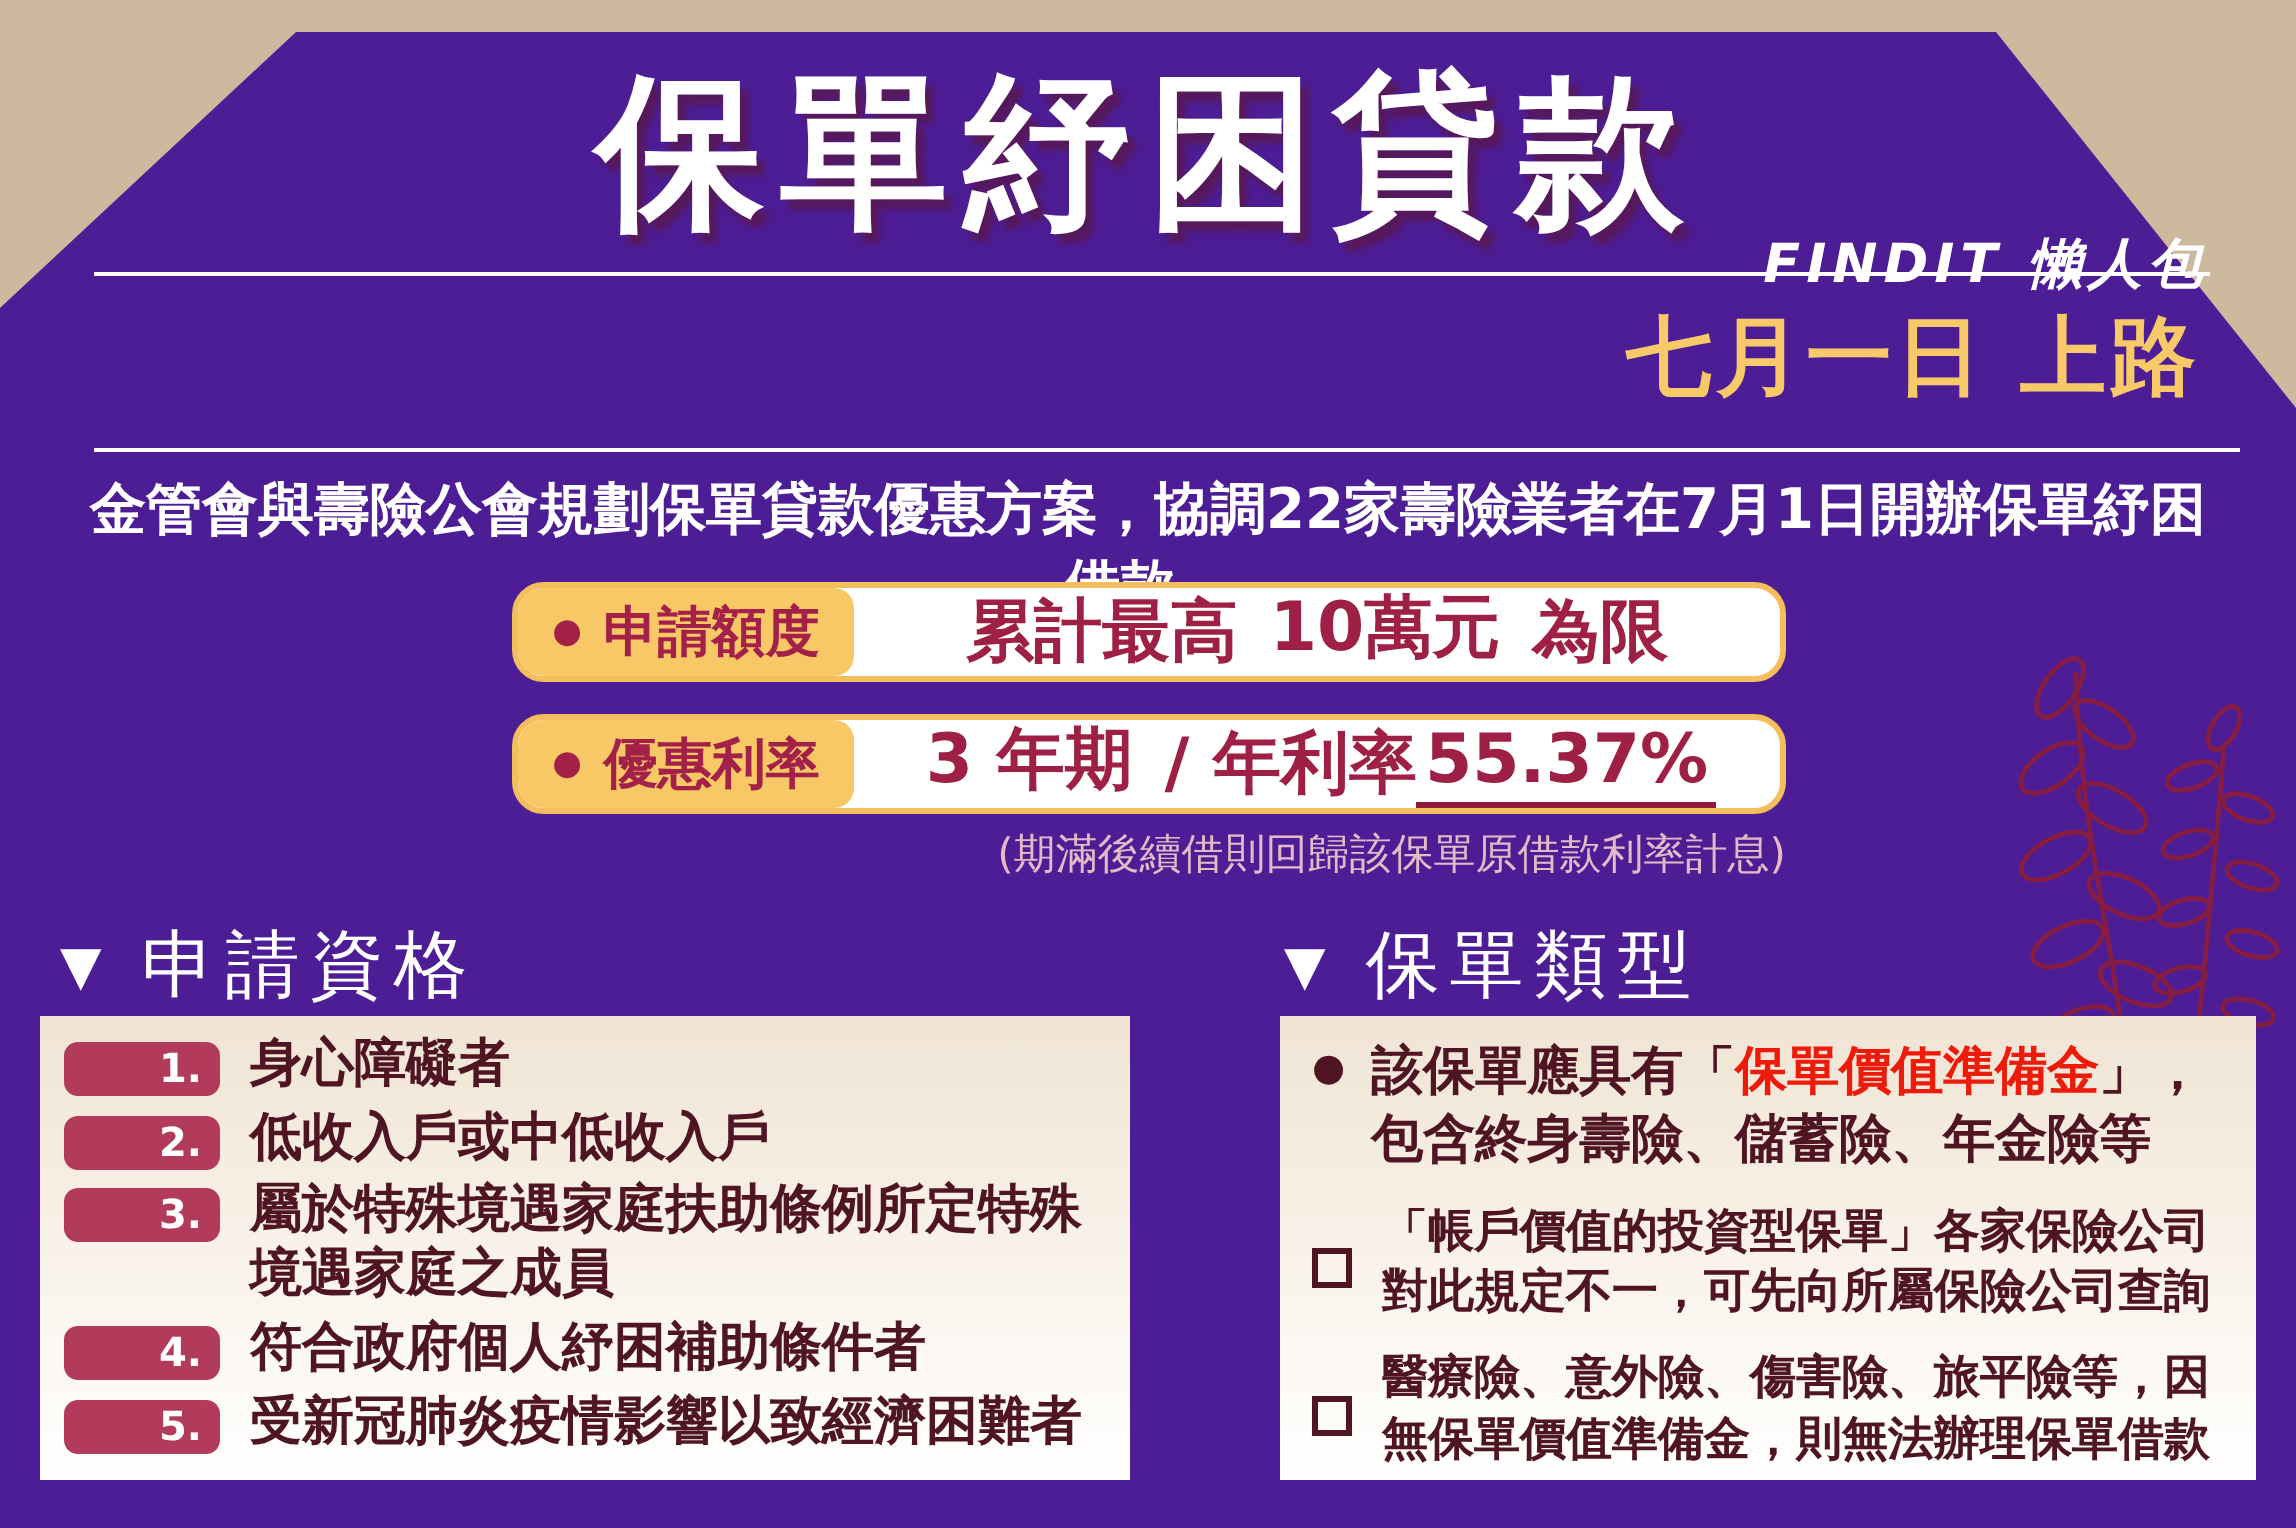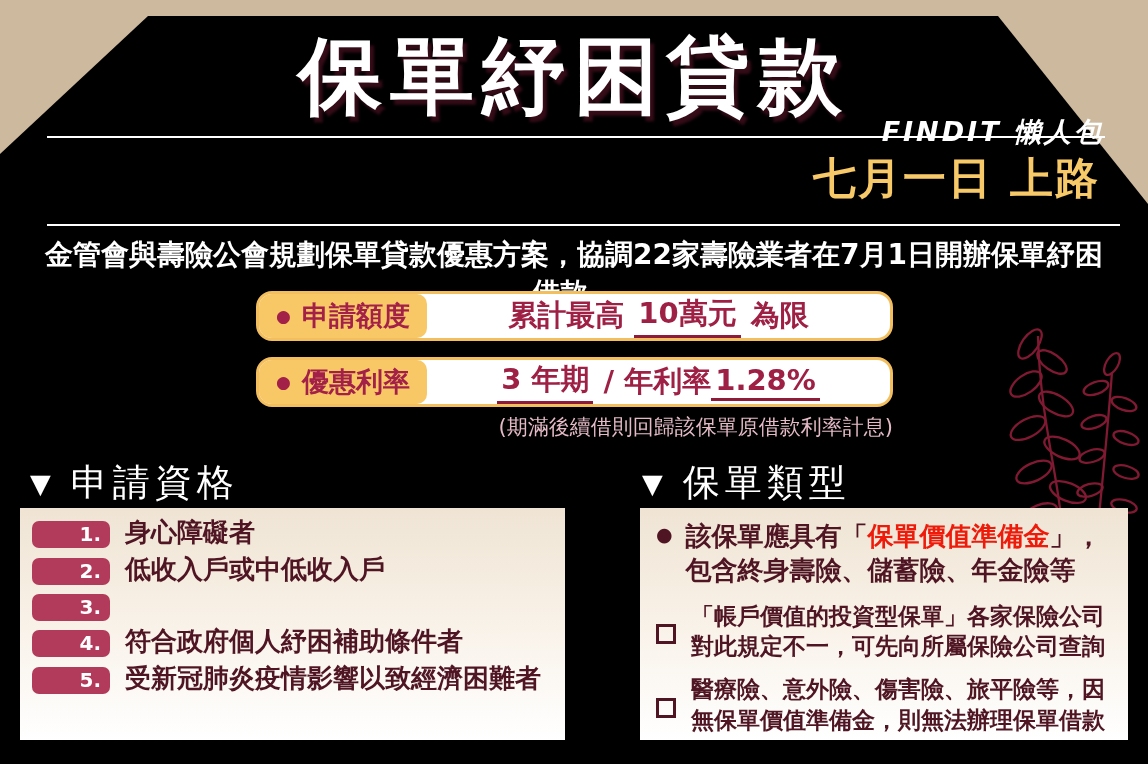--- a/index.html
+++ b/index.html
@@ -1,17 +1,17 @@
 <!DOCTYPE html>
 <html><head>
 <meta charset="utf-8">
 <style>
   html,body{margin:0;padding:0;}
   body{font-family:"DejaVu Sans",sans-serif;}
-  #poster{position:relative;width:1148px;height:764px;background:#000000;overflow:hidden;}
+  #poster{position:relative;width:1148px;height:764px;background:#4c1d95;overflow:hidden;}
 
   
   .top-strip{position:absolute;left:0;top:0;width:100%;height:16px;background:#cdb99d;}
   .corner-left{position:absolute;left:0;top:16px;width:148px;height:138px;background:#cdb99d;
     clip-path:polygon(0 0,100% 0,0 100%);}
   .corner-right{position:absolute;right:0;top:16px;width:150px;height:188px;background:#cdb99d;
     clip-path:polygon(0 0,100% 0,100% 100%);}
 
   
   .main-title{position:absolute;left:0;top:20px;width:100%;text-align:center;
@@ -32,21 +32,21 @@
   
   .pill{position:absolute;left:256px;width:637px;height:50px;display:flex;
     border:3px solid #f3be5e;border-radius:16px;background:#ffffff;overflow:hidden;
     box-sizing:border-box;}
   .pill-1{top:291px;} .pill-2{top:357px;}
   .pill-label{background:#f9c866;width:168px;flex:0 0 168px;display:flex;align-items:center;
     justify-content:center;gap:11px;border-radius:0 10px 10px 0;}
   .pill-bullet{color:#a32148;font-size:17px;line-height:1;}
   .pill-label-text{color:#a32148;font-size:27px;font-weight:bold;}
   .pill-value{flex:1;display:flex;align-items:center;justify-content:center;
-    color:#9e2045;font-size:29px;font-weight:bold;white-space:pre;}
+    color:#9e2045;font-size:34px;font-weight:bold;white-space:pre;}
   .u{border-bottom:3px solid #8e1c38;padding:0 4px 1px 4px;}
   .rate-note{position:absolute;top:413px;right:255px;font-size:21px;color:#e3bac6;}
 
   
   .leaves{position:absolute;left:1000px;top:326px;z-index:0;}
 
   
   .section-header{position:absolute;display:flex;align-items:center;gap:20px;color:#ffffff;}
   .sh-left{left:30px;top:458px;} .sh-right{left:642px;top:458px;}
   .section-marker{font-size:27px;line-height:1;}
@@ -120,21 +120,21 @@
       <span class="pill-label-text">申請額度</span>
     </div>
     <div class="pill-value"><span>累計最高 </span><span class="u">10萬元</span><span> 為限</span></div>
   </div>
 
   <div class="pill pill-2">
     <div class="pill-label">
       <span class="pill-bullet">●</span>
       <span class="pill-label-text">優惠利率</span>
     </div>
-    <div class="pill-value"><span class="u">3 年期</span><span> / 年利率</span><span class="u">1.28%</span></div>
+    <div class="pill-value"><span class="u">3 年期</span><span> / 年利率</span><span class="u">55.37%</span></div>
   </div>
 
   <div class="rate-note">(期滿後續借則回歸該保單原借款利率計息)</div>
 
   <div class="section-header sh-left">
     <span class="section-marker">▼</span>
     <span class="section-title">申請資格</span>
   </div>
 
   <div class="section-header sh-right">
@@ -146,20 +146,21 @@
     <div class="q-item">
       <div class="q-badge">1.</div>
       <div class="q-text">身心障礙者</div>
     </div>
     <div class="q-item">
       <div class="q-badge">2.</div>
       <div class="q-text">低收入戶或中低收入戶</div>
     </div>
     <div class="q-item">
       <div class="q-badge">3.</div>
+      <div class="q-text">屬於特殊境遇家庭扶助條例所定特殊境遇家庭之成員</div>
     </div>
     <div class="q-item">
       <div class="q-badge">4.</div>
       <div class="q-text">符合政府個人紓困補助條件者</div>
     </div>
     <div class="q-item">
       <div class="q-badge">5.</div>
       <div class="q-text">受新冠肺炎疫情影響以致經濟困難者</div>
     </div>
   </div>

